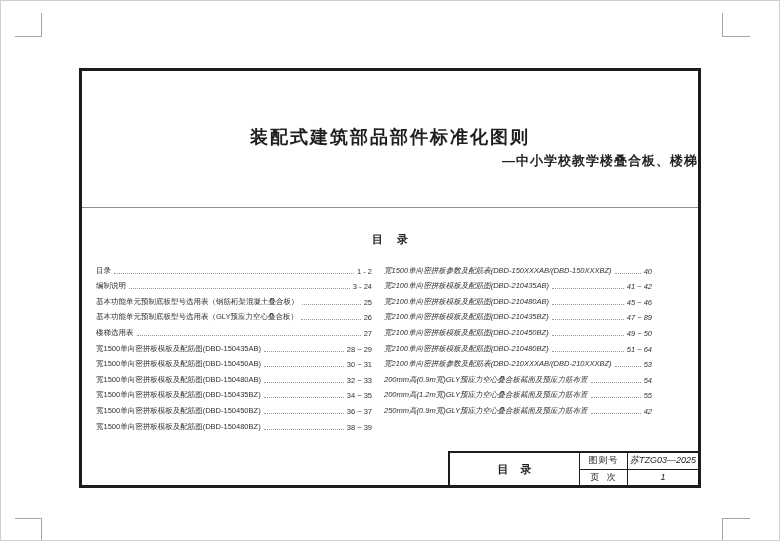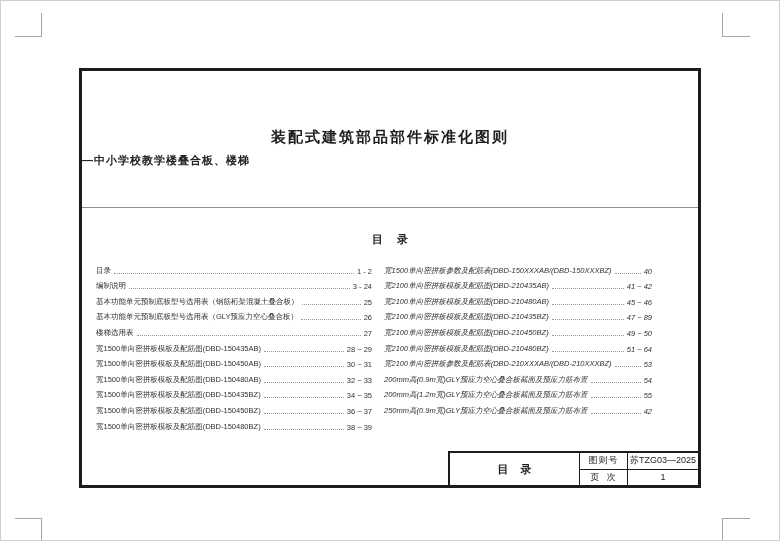--- a/index.html
+++ b/index.html
@@ -14,25 +14,25 @@
   .cm-tr{left:721px;top:12px;width:27px;border-left:1px solid #a6a6a6;border-bottom:1px solid #a6a6a6;}
   .cm-bl{left:14px;top:517px;border-right:1px solid #a6a6a6;border-top:1px solid #a6a6a6;}
   .cm-br{left:721px;top:517px;width:27px;border-left:1px solid #a6a6a6;border-top:1px solid #a6a6a6;}
   
   .frame{
     position:absolute;left:78px;top:67px;width:622px;height:420px;
     border:3px solid #1c1c1c;box-sizing:border-box;background:#fff;
   }
   .title-zone{height:137px;border-bottom:1px solid #8f8f8f;box-sizing:border-box;}
   .doc-title{
-    text-align:center;padding-top:55px;font-size:15px;line-height:22px;
+    text-align:center;padding-top:55px;font-size:18px;line-height:22px;
     font-weight:bold;letter-spacing:2px;color:#1e1e1e;
   }
   .doc-subtitle{
-    text-align:left;margin-top:6px;font-size:11px;line-height:13px;
+    text-align:right;margin-top:6px;font-size:13px;line-height:13px;
     font-weight:bold;letter-spacing:1px;color:#242424;
   }
   .toc-heading{
     text-align:center;margin-top:24px;font-size:11px;font-weight:bold;
     letter-spacing:14px;text-indent:14px;color:#242424;
   }
   .toc-wrap{display:flex;margin:13px 0 0 14px;}
   .toc-col{width:276px;font-size:7.5px;color:#303030;}
   .toc-col.right{width:268px;margin-left:12px;font-style:italic;}
   .toc-row{display:flex;align-items:flex-end;height:15.6px;}
@@ -53,21 +53,21 @@
   .tb-grid{flex:1;display:flex;flex-direction:column;}
   .tb-row{flex:1;display:flex;}
   .tb-row + .tb-row{border-top:1px solid #1c1c1c;}
   .tb-label{
     width:48px;display:flex;align-items:center;justify-content:center;
     font-size:9px;letter-spacing:1px;border-right:1px solid #1c1c1c;
     box-sizing:border-box;color:#242424;font-family:Liberation Mono, monospace;
   }
   .tb-value{
     flex:1;display:flex;align-items:center;justify-content:center;
-    font-size:9px;color:#242424;
+    font-size:9px;color:#242424;font-style:italic;
   }
 </style>
 </head>
 <body>
 
 <div class="screen">
 
   <div class="cmark cm-tl"></div>
   <div class="cmark cm-tr"></div>
   <div class="cmark cm-bl"></div>

